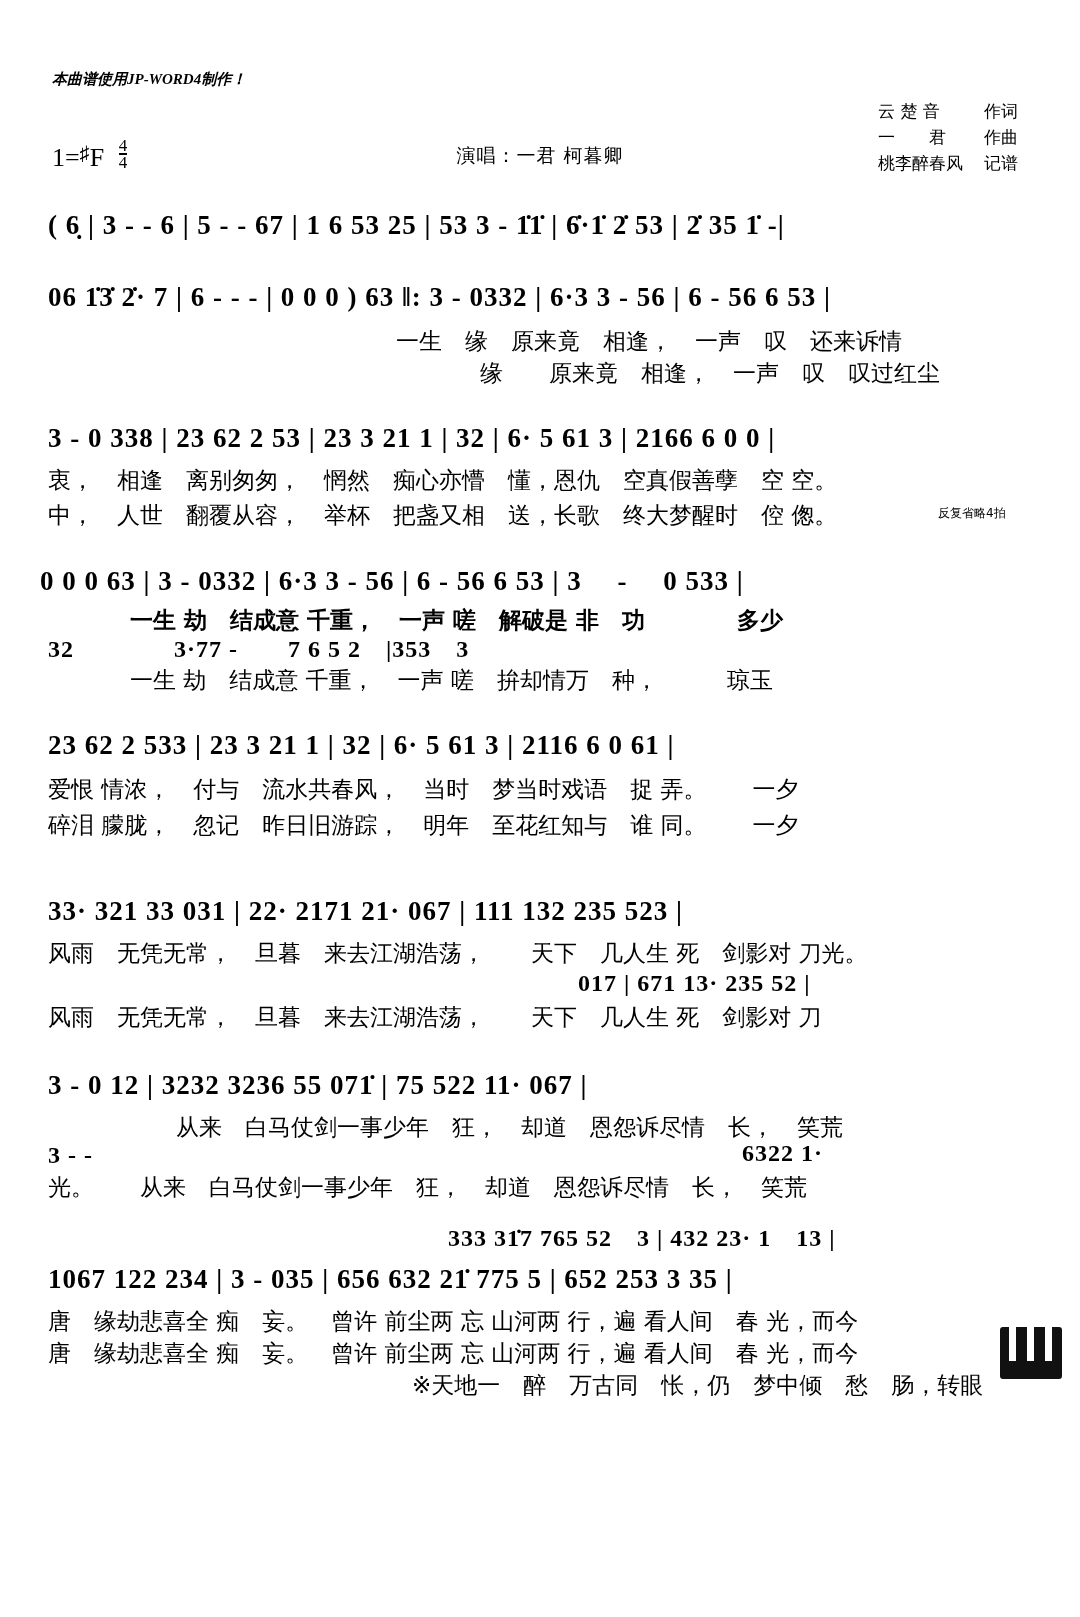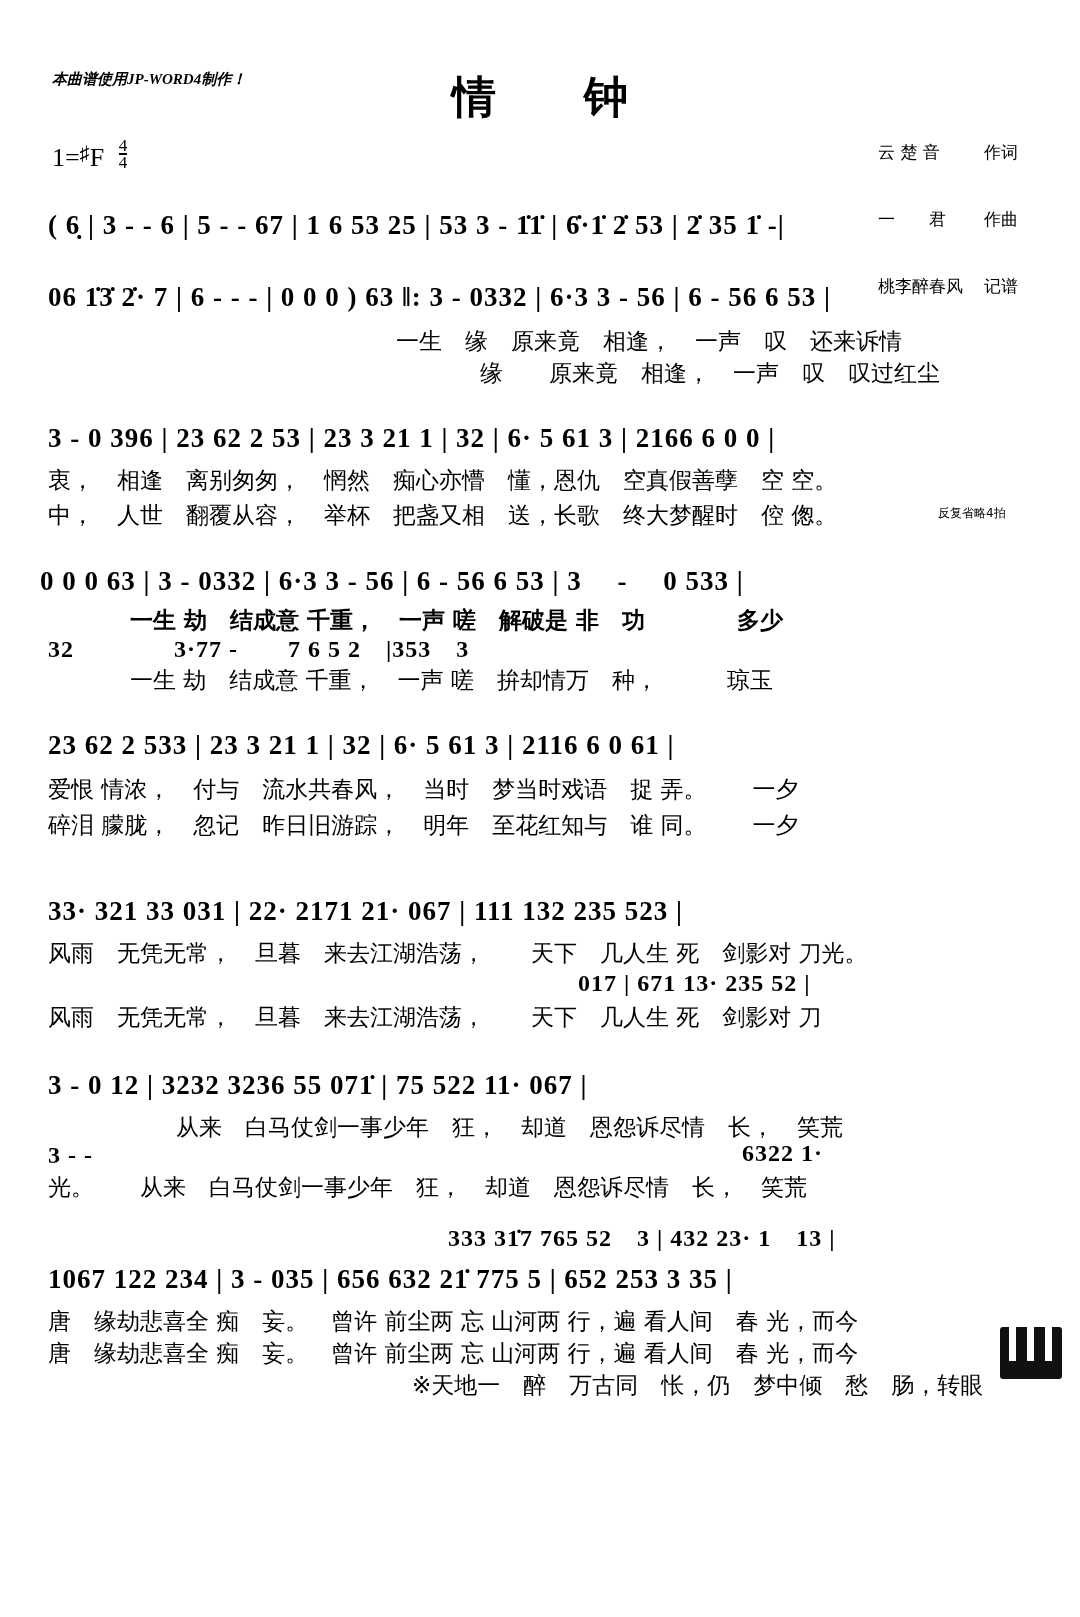--- a/index.html
+++ b/index.html
@@ -59,21 +59,21 @@
     position: absolute;
     right: 62px;
     top: 98px;
     font-family: "DejaVu Sans", sans-serif;
     font-size: 17px;
     line-height: 26px;
     text-align: right;
   }
   .credit-line { white-space: nowrap; }
   .credit-line .sp { display: inline-block; width: 10px; }
-  .credit-line .wide { display: inline-block; min-width: 96px; text-align: left; margin-top: 41px; }
+  .credit-line .wide { display: inline-block; min-width: 96px; text-align: left; }
 
   .keysig {
     position: absolute;
     left: 52px;
     top: 138px;
     font-family: "Liberation Serif", serif;
     font-size: 26px;
     font-weight: normal;
     white-space: nowrap;
   }
@@ -158,21 +158,21 @@
     text-align: right;
   }
   .logo .stack { display: flex; flex-direction: column; align-items: flex-end; }
 </style>
 </head>
 <body>
 
 <div class="page">
 
   <div class="watermark-note">本曲谱使用JP-WORD4制作！</div>
-  <div class="title">情　钟</div>
+  <div class="singer">演唱：一君 柯暮卿</div>
 
   <div class="credits">
     <div class="credit-line">
       <span class="wide">云 楚 音</span><span class="sp"></span><span>作词</span>
     </div>
     <div class="credit-line">
       <span class="wide">一　　君</span><span class="sp"></span><span>作曲</span>
     </div>
     <div class="credit-line">
       <span class="wide">桃李醉春风</span><span class="sp"></span><span>记谱</span>
@@ -191,21 +191,21 @@
     <div class="notes" style="left:48px; top:10px;">( 6̣ | 3 - - 6 | 5 - - 67 | 1 6 53 25 | 53 3 - 1̇1̇ | 6̇·1̇ 2̇ 53 | 2̇ 35 1̇ -|</div>
   </div>
 
   <div class="system" style="top:278px;">
     <div class="notes" style="left:48px; top:4px;">06 1̇3̇ 2̇· 7 | 6 - - - | 0 0 0 ) 63 ‖: 3 - 0332 | 6·3 3 - 56 | 6 - 56 6 53 |</div>
     <div class="lyr" style="left:396px; top:48px;">一生　缘　原来竟　相逢，　一声　叹　还来诉情</div>
     <div class="lyr" style="left:480px; top:80px;">缘　　原来竟　相逢，　一声　叹　叹过红尘</div>
   </div>
 
   <div class="system" style="top:415px;">
-    <div class="notes" style="left:48px; top:8px;">3 - 0 396 | 23 62 2 53 | 23 3 21 1 | 32 | 6· 5 61 3 | 2166 6 0 0 |</div>
+    <div class="notes" style="left:48px; top:8px;">3 - 0 338 | 23 62 2 53 | 23 3 21 1 | 32 | 6· 5 61 3 | 2166 6 0 0 |</div>
     <div class="lyr" style="left:48px; top:50px;">衷，　相逢　离别匆匆，　惘然　痴心亦懵　懂，恩仇　空真假善孽　空 空。</div>
     <div class="lyr" style="left:48px; top:85px;">中，　人世　翻覆从容，　举杯　把盏又相　送，长歌　终大梦醒时　倥 偬。</div>
     <div class="lyr tiny" style="left:938px; top:90px;">反复省略4拍</div>
   </div>
 
   <div class="system" style="top:555px;">
     <div class="notes" style="left:40px; top:8px;">0 0 0 63 | 3 - 0332 | 6·3 3 - 56 | 6 - 56 6 53 | 3 　-　 0 533 |</div>
     <div class="lyr" style="left:130px; top:50px;font-weight:bold;">一生 劫　结成意 千重，　一声 嗟　解破是 非　功　　　　多少</div>
     <div class="notes small" style="left:48px; top:78px;">32　　　　3·77 -　　7 6 5 2　|353　3</div>
     <div class="lyr" style="left:130px; top:110px;">一生 劫　结成意 千重，　一声 嗟　拚却情万　种，　　　琼玉</div>

